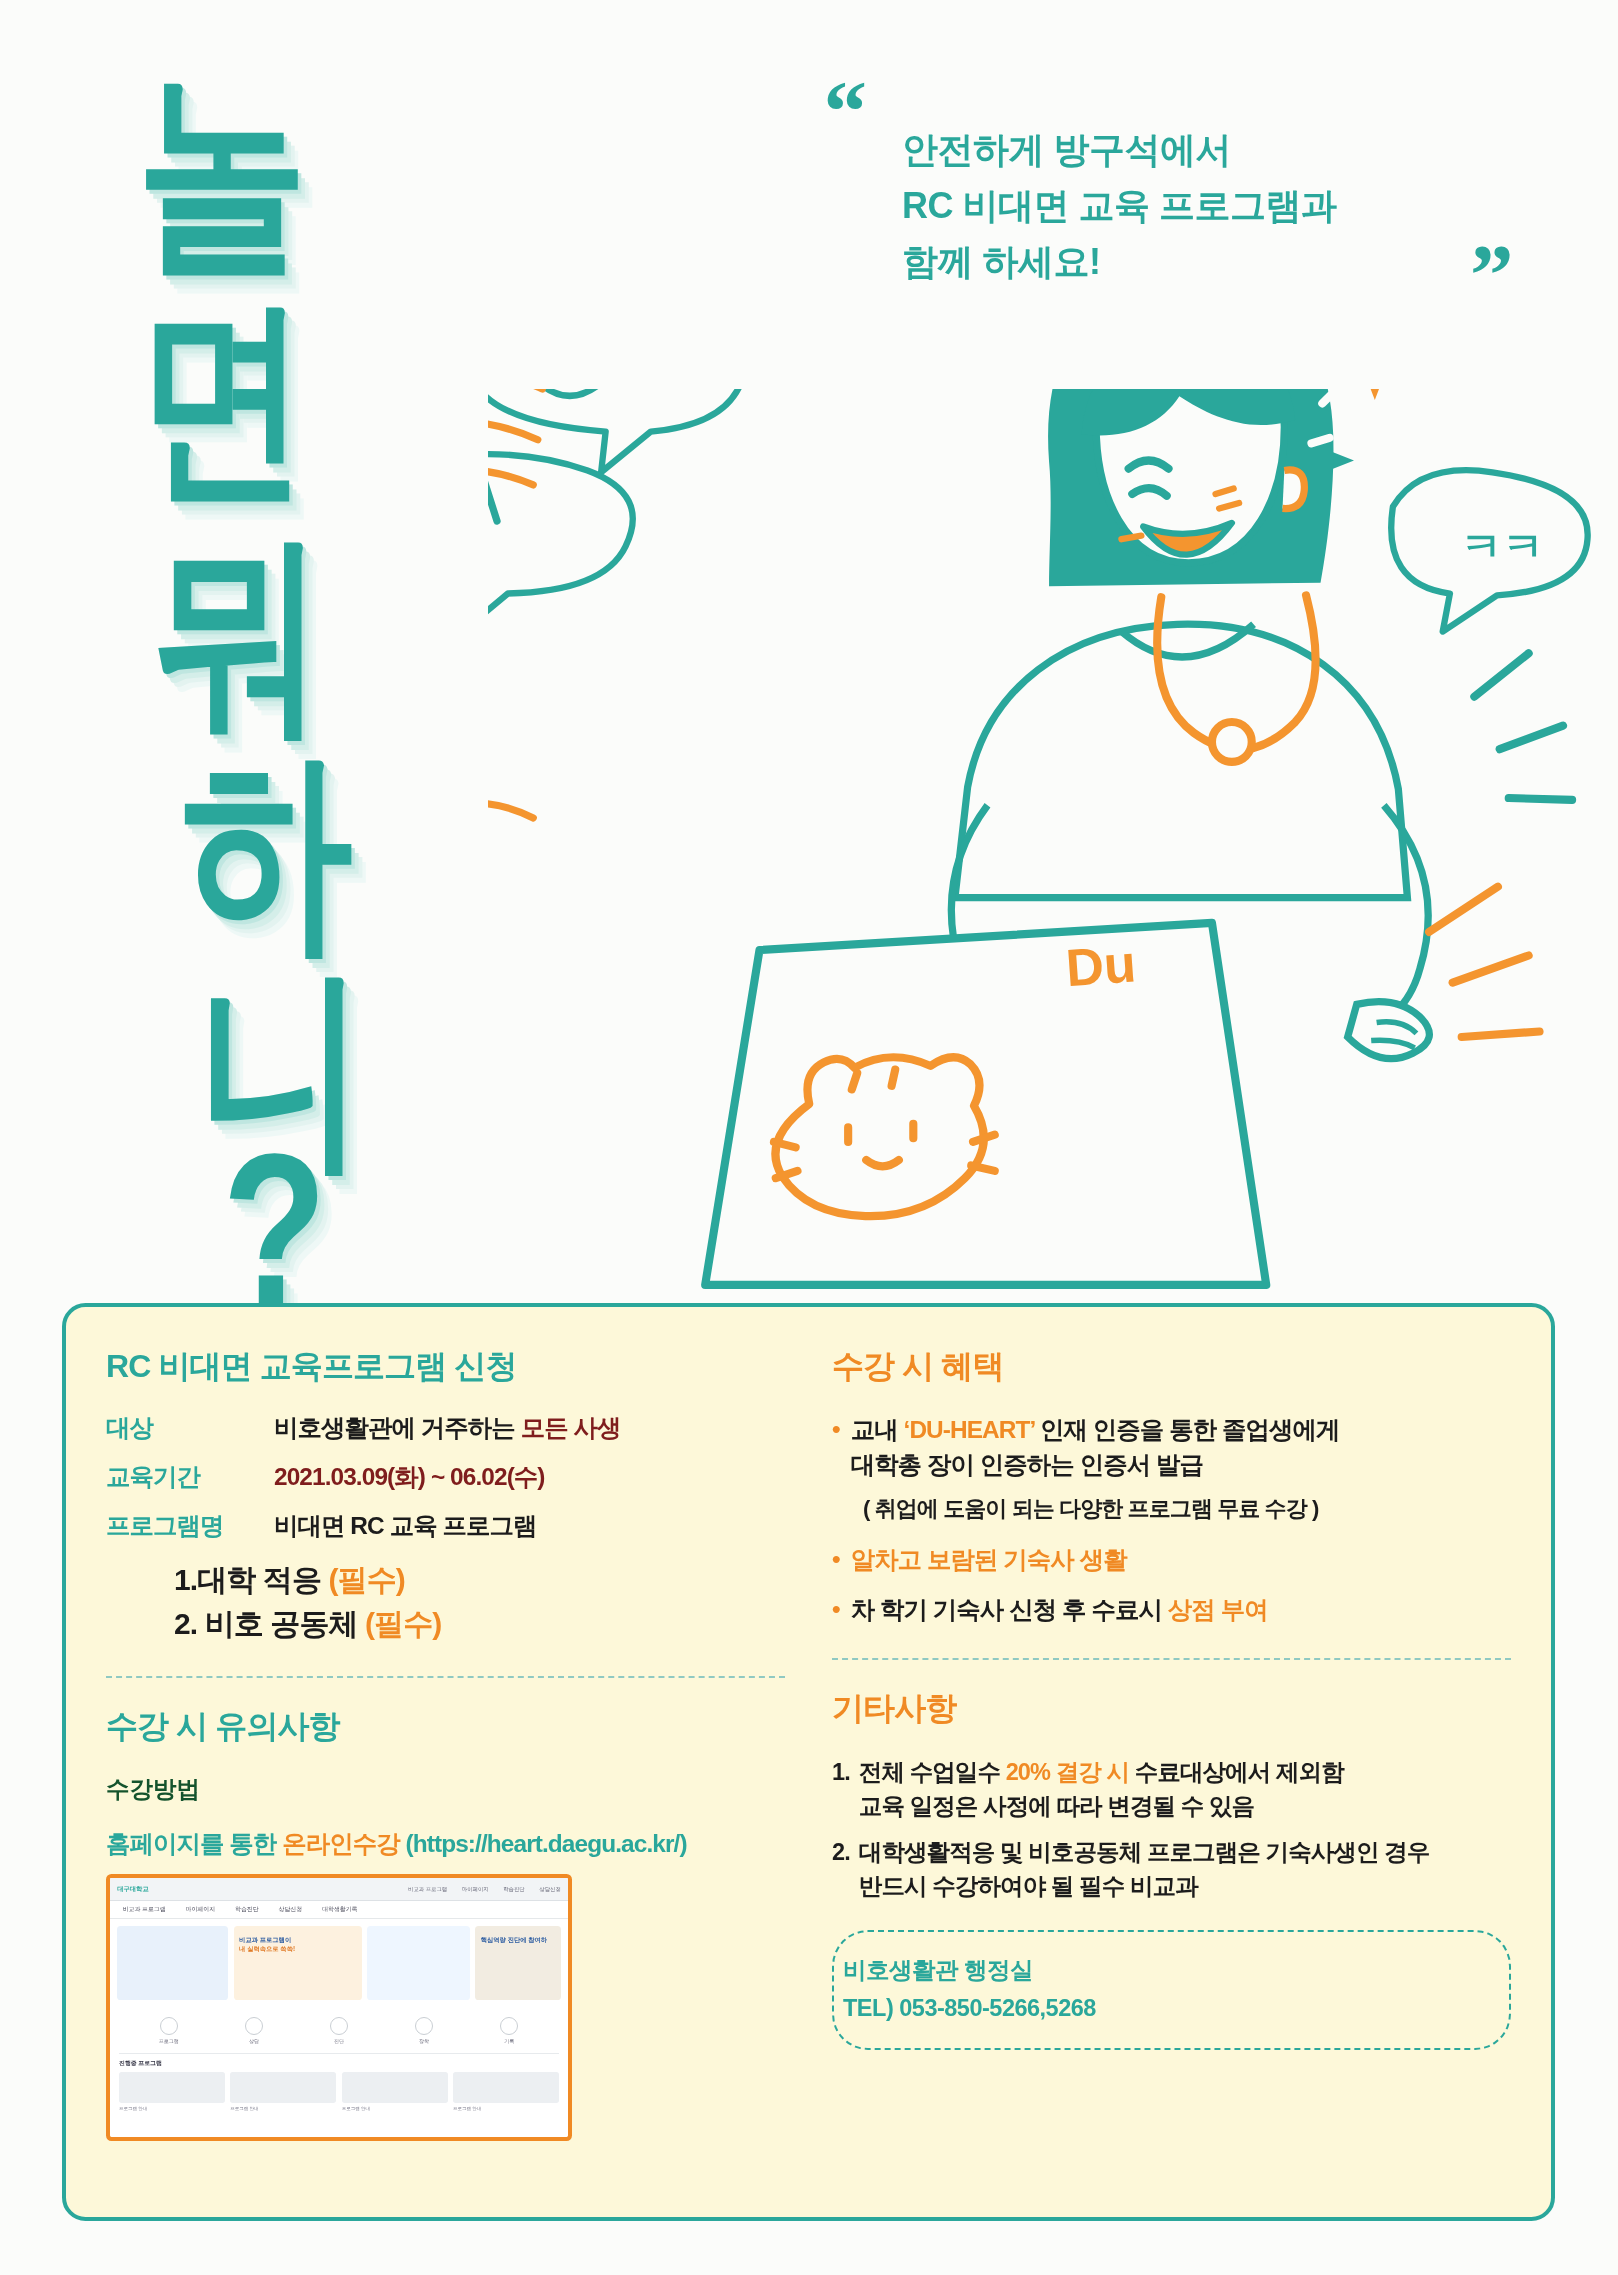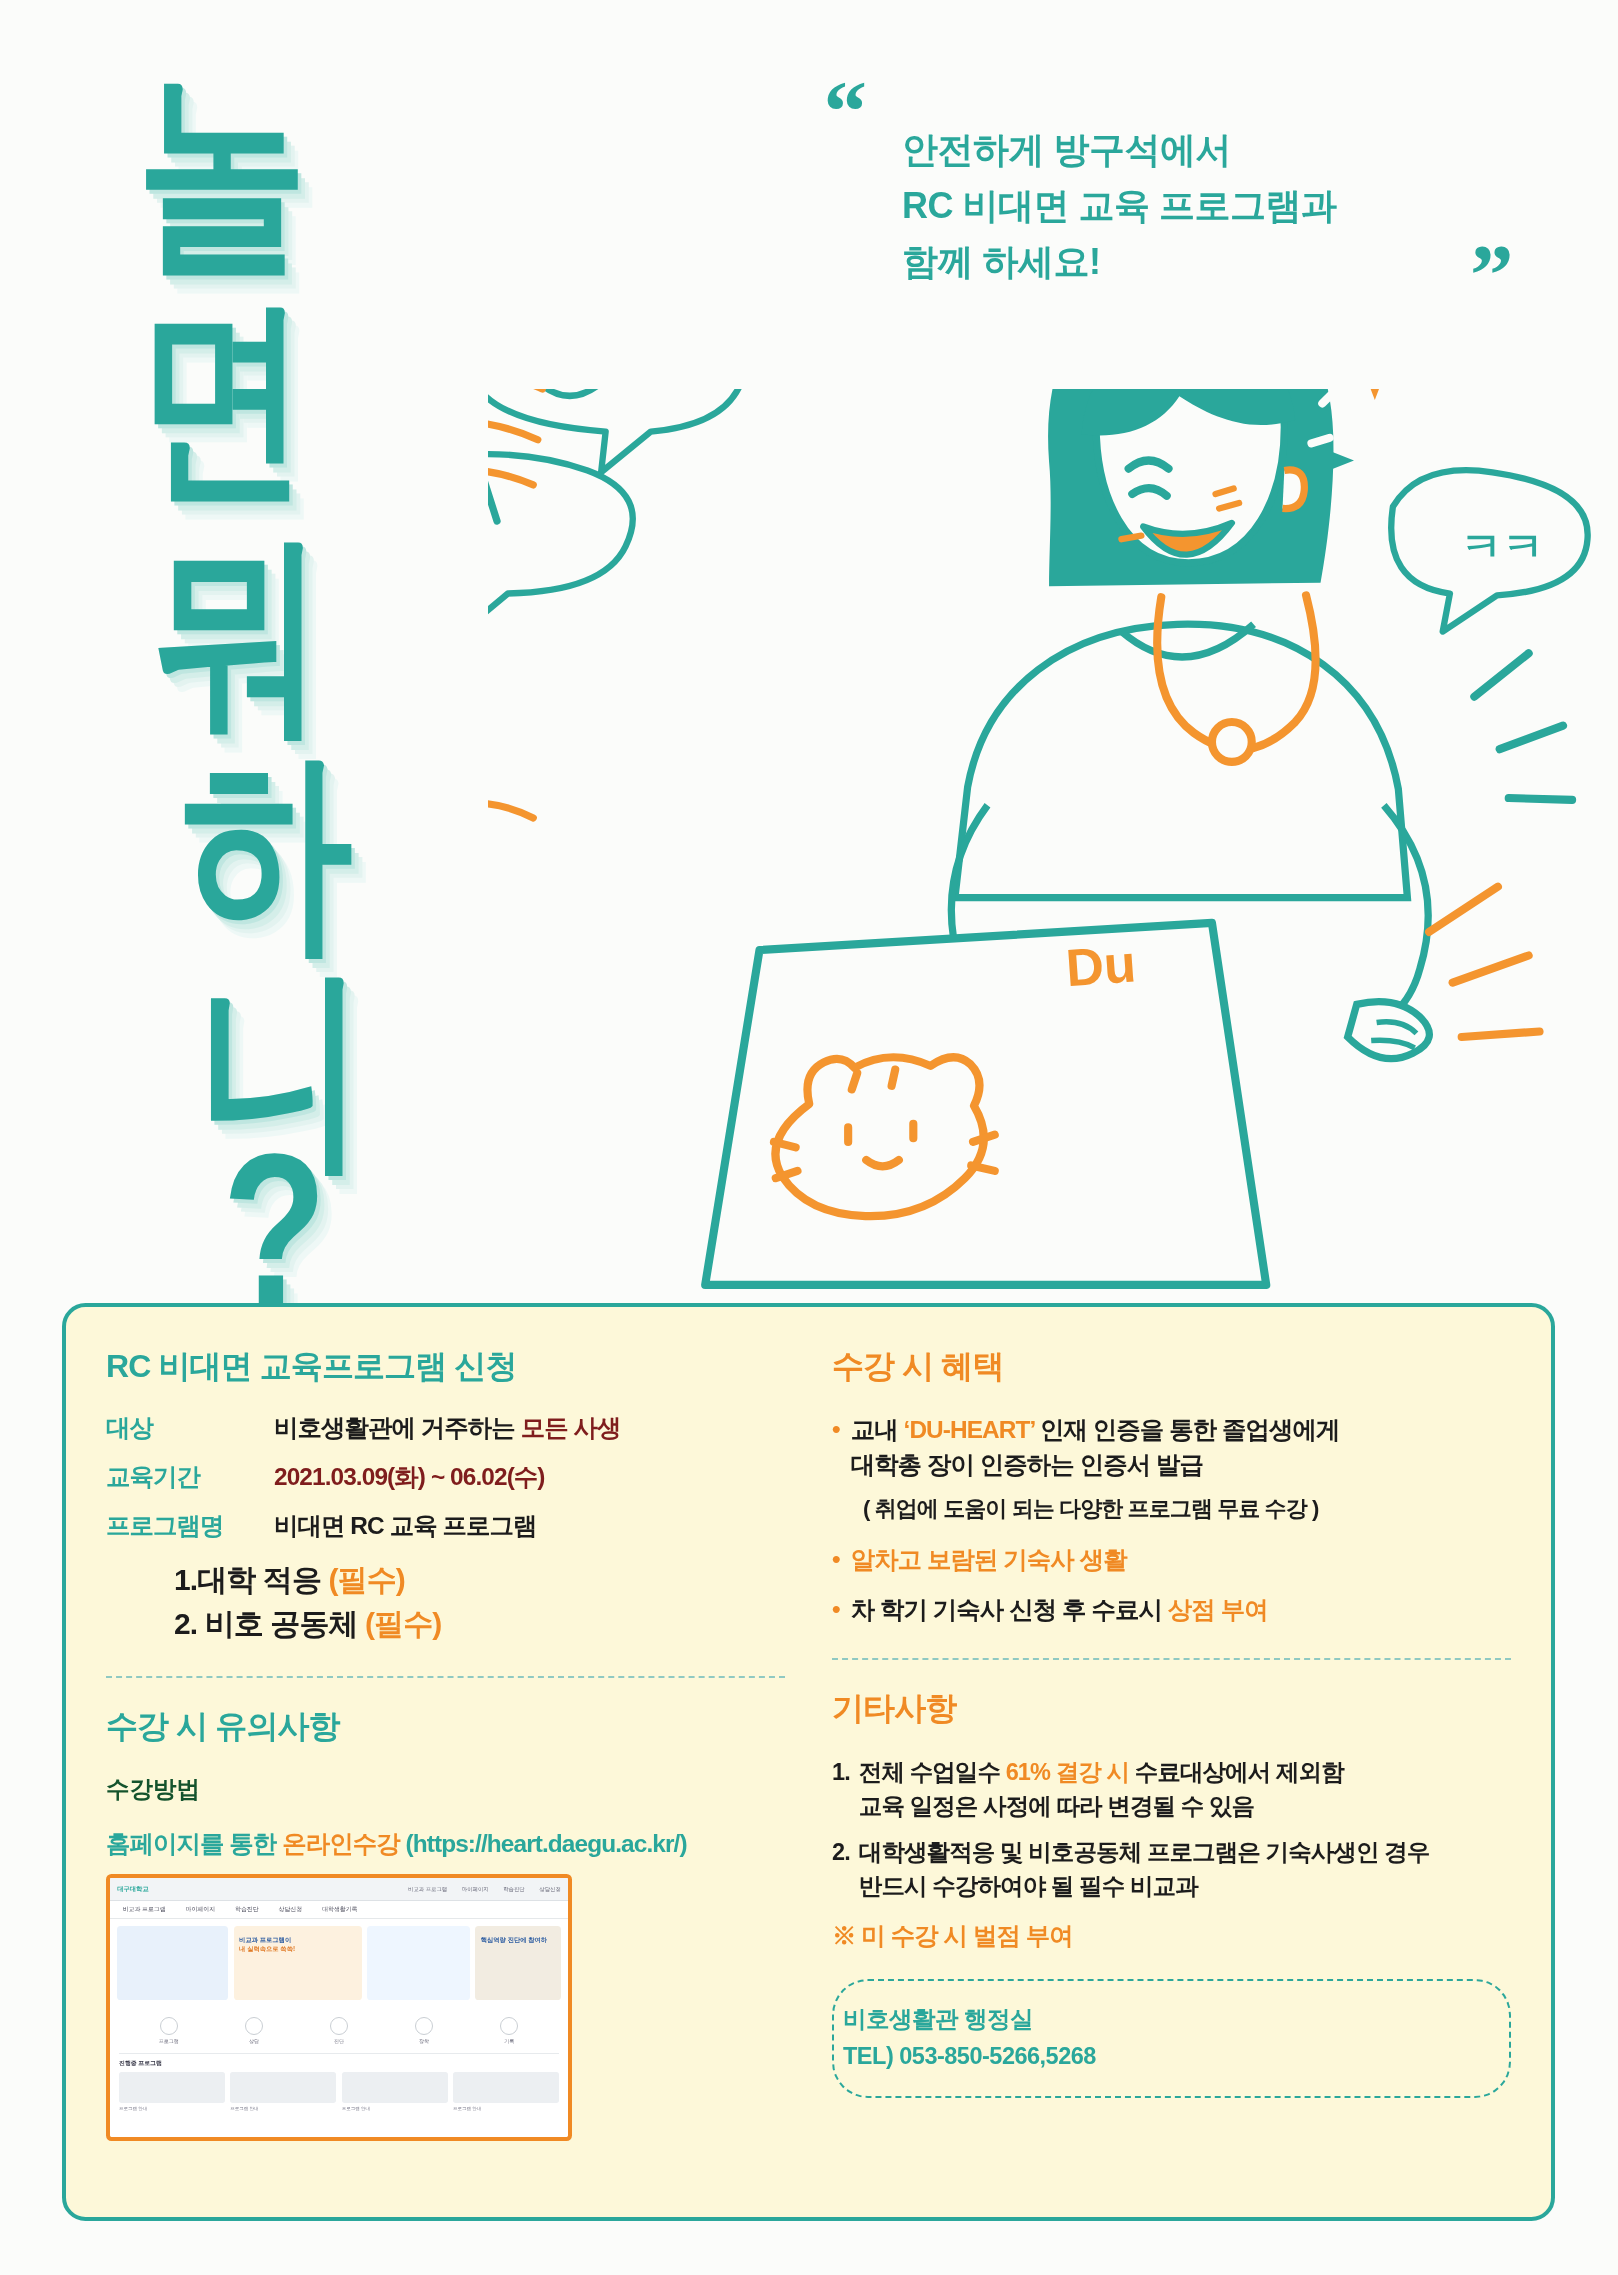--- a/index.html
+++ b/index.html
@@ -571,29 +571,28 @@
         <span class="dot">•</span>
         <span><span>차 학기 기숙사 신청 후 수료시 </span><span class="hl">상점 부여</span></span>
       </div>
 
       <div class="divider"></div>
 
       <div class="sec-title orange">기타사항</div>
 
       <div class="num-item">
         <span class="num">1.</span>
-        <span><span>전체 수업일수 </span><span class="hl">61% 결강 시</span><span> 수료대상에서 제외함</span><br><span>교육 일정은 사정에 따라 변경될 수 있음</span></span>
+        <span><span>전체 수업일수 </span><span class="hl">20% 결강 시</span><span> 수료대상에서 제외함</span><br><span>교육 일정은 사정에 따라 변경될 수 있음</span></span>
       </div>
 
       <div class="num-item">
         <span class="num">2.</span>
         <span><span>대학생활적응 및 비호공동체 프로그램은 기숙사생인 경우</span><br><span>반드시 수강하여야 될 필수 비교과</span></span>
       </div>
 
-      <div class="warn">※ 미 수강 시 벌점 부여</div>
 
       <div class="contact-box">
         <div>비호생활관 행정실</div>
         <div>TEL) 053-850-5266,5268</div>
       </div>
 
     </div>
   </div>
 </div>
 

